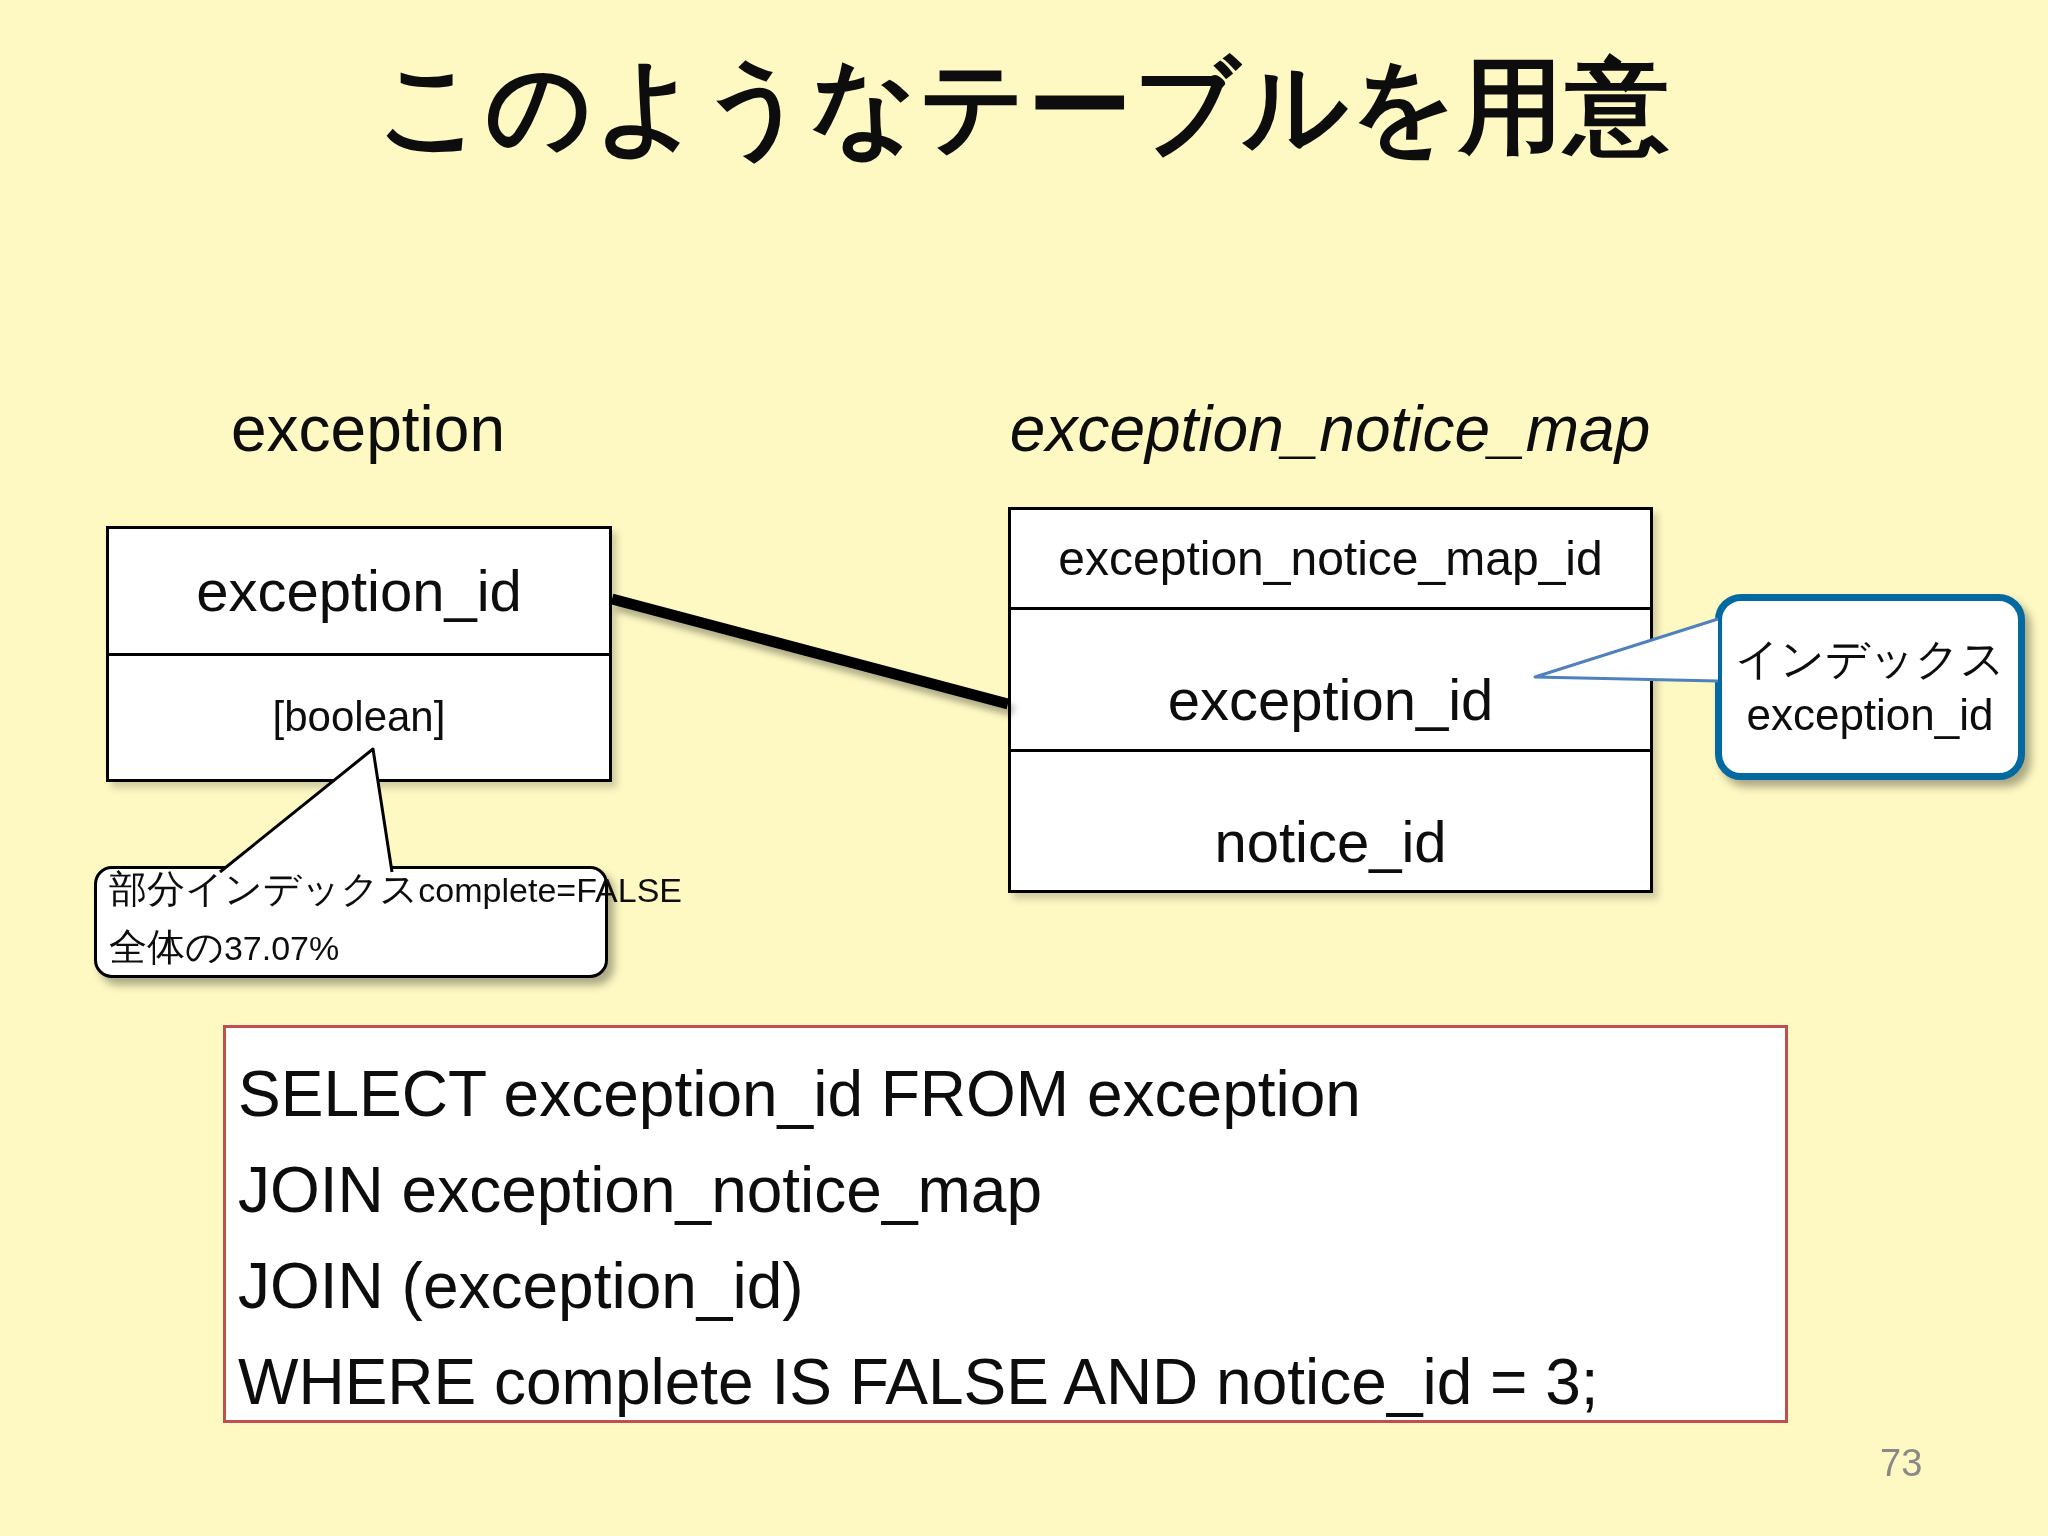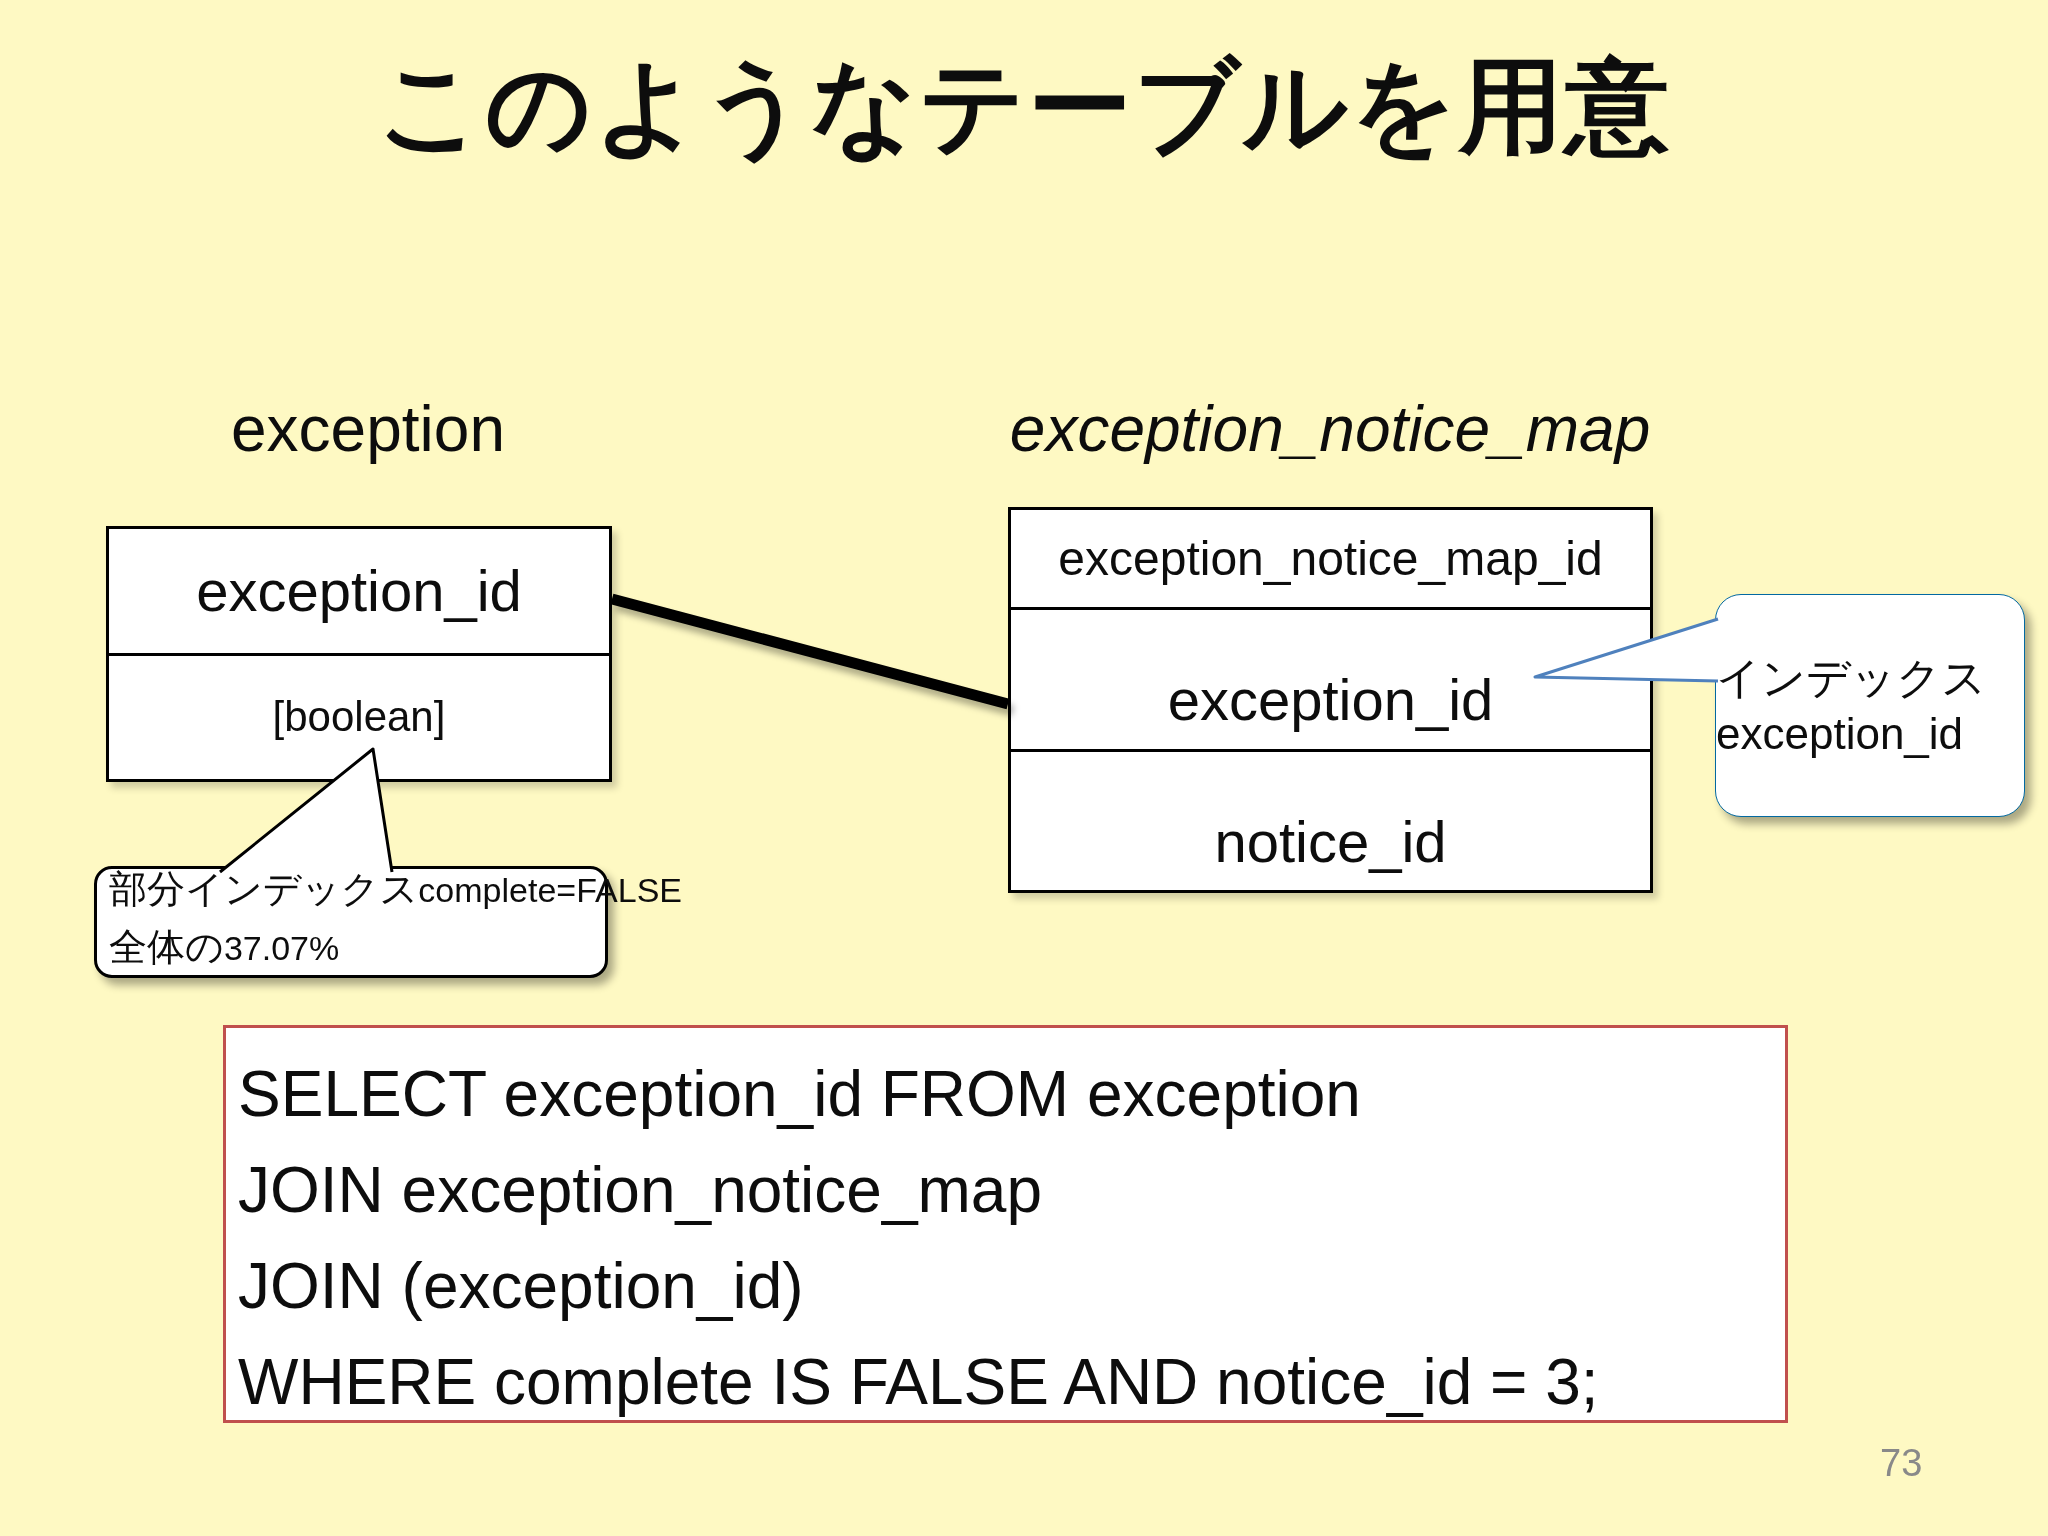--- a/index.html
+++ b/index.html
@@ -51,23 +51,23 @@
   .field-name{font-size:58px;color:#0d0d0d;}
   .field-name.small{font-size:48px;}
   .field-type{font-size:42px;color:#0d0d0d;}
   
   .bubble{
     background:#ffffff;
     box-sizing:border-box;
     box-shadow:6px 7px 8px rgba(0,0,0,0.33);
   }
   #index-callout{
-    left:1715px;top:594px;width:310px;height:223px;
-    border:1px solid #0369a1;border-radius:26px;
-    display:flex;flex-direction:column;align-items:flex-start;justify-content:center;
+    left:1715px;top:594px;width:310px;height:186px;
+    border:7px solid #0369a1;border-radius:26px;
+    display:flex;flex-direction:column;align-items:center;justify-content:center;
   }
   #index-callout .l1{font-size:44px;line-height:56px;}
   #index-callout .l2{font-size:44px;line-height:56px;}
   #partial-callout{
     left:94px;top:866px;width:514px;height:112px;
     border:3px solid #000000;border-radius:18px;
     display:flex;flex-direction:column;justify-content:center;
     padding:4px 12px;
   }
   #partial-callout .line{white-space:nowrap;line-height:50px;}

